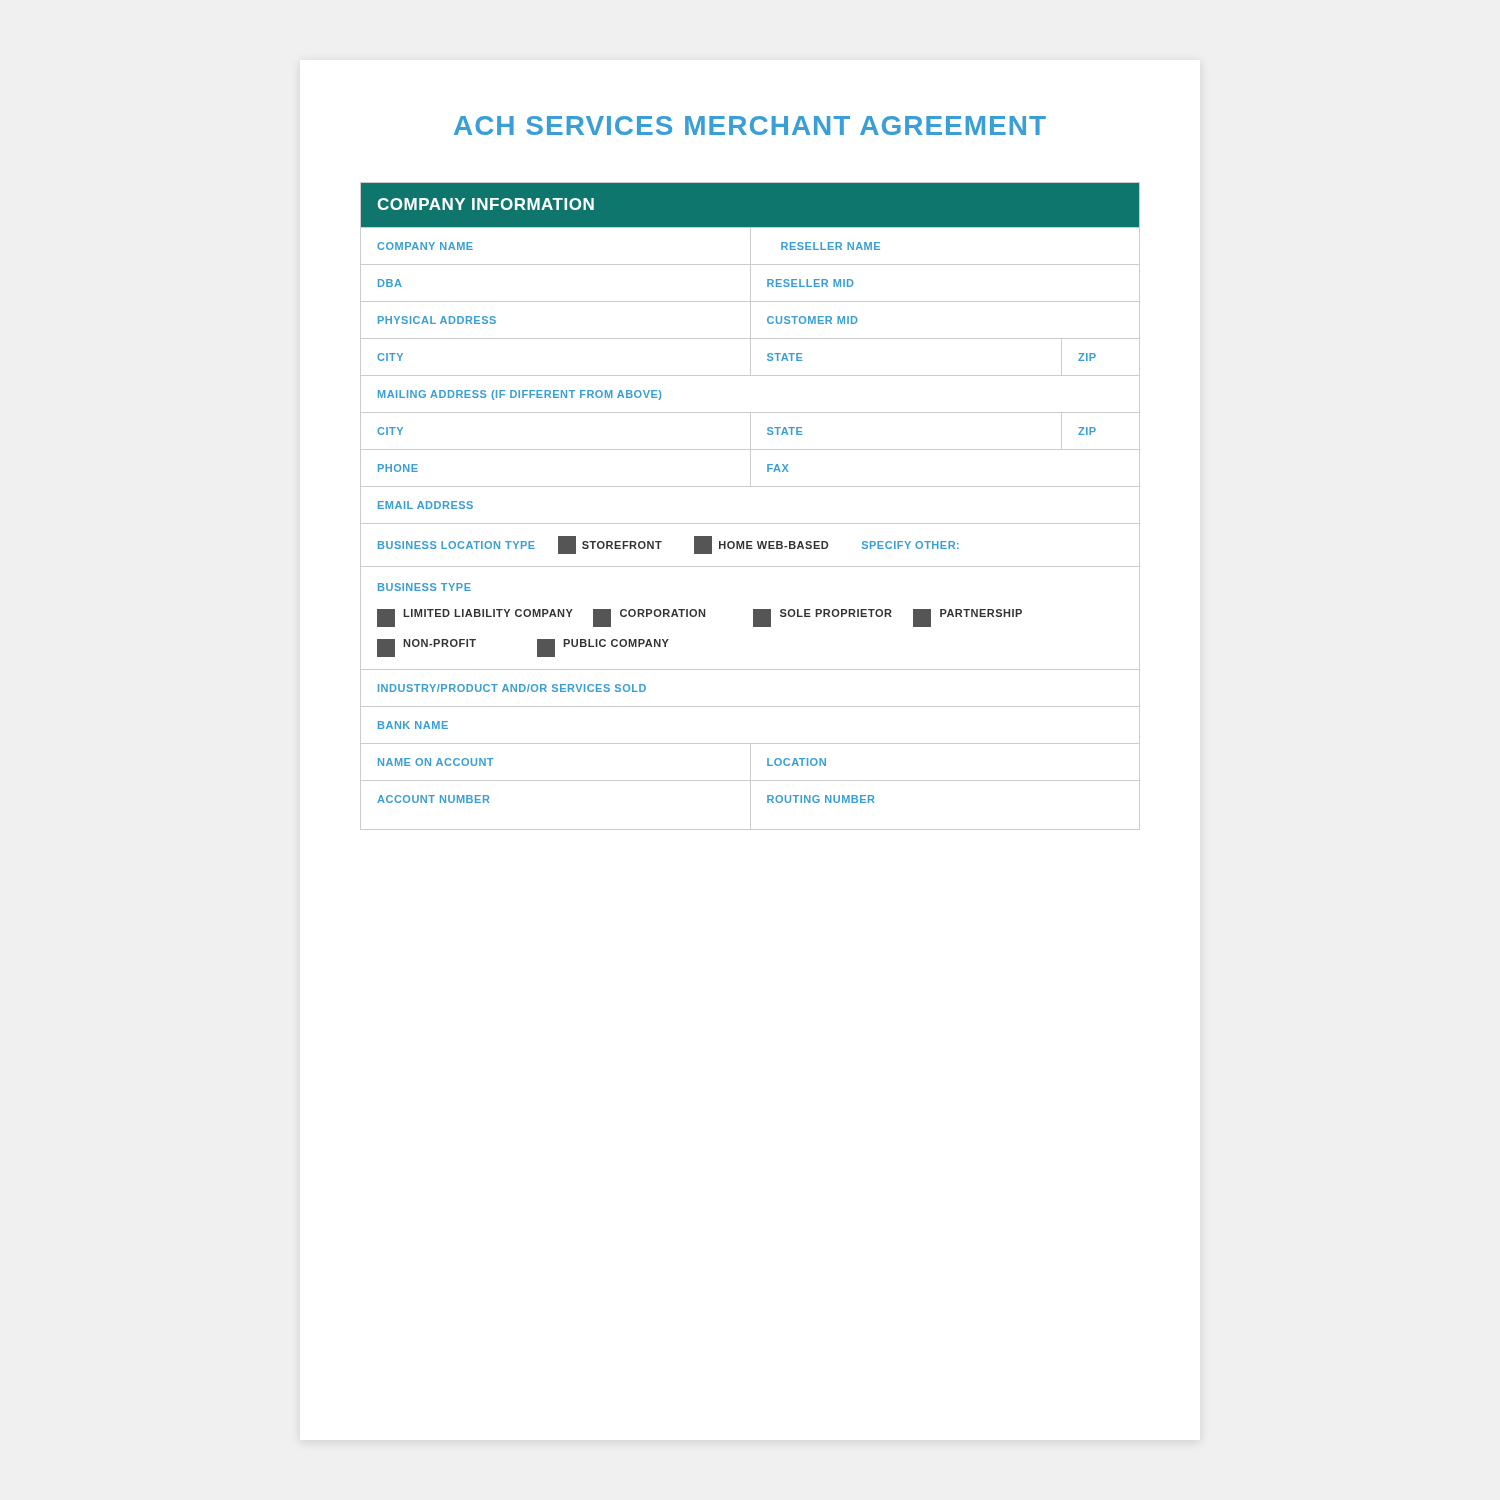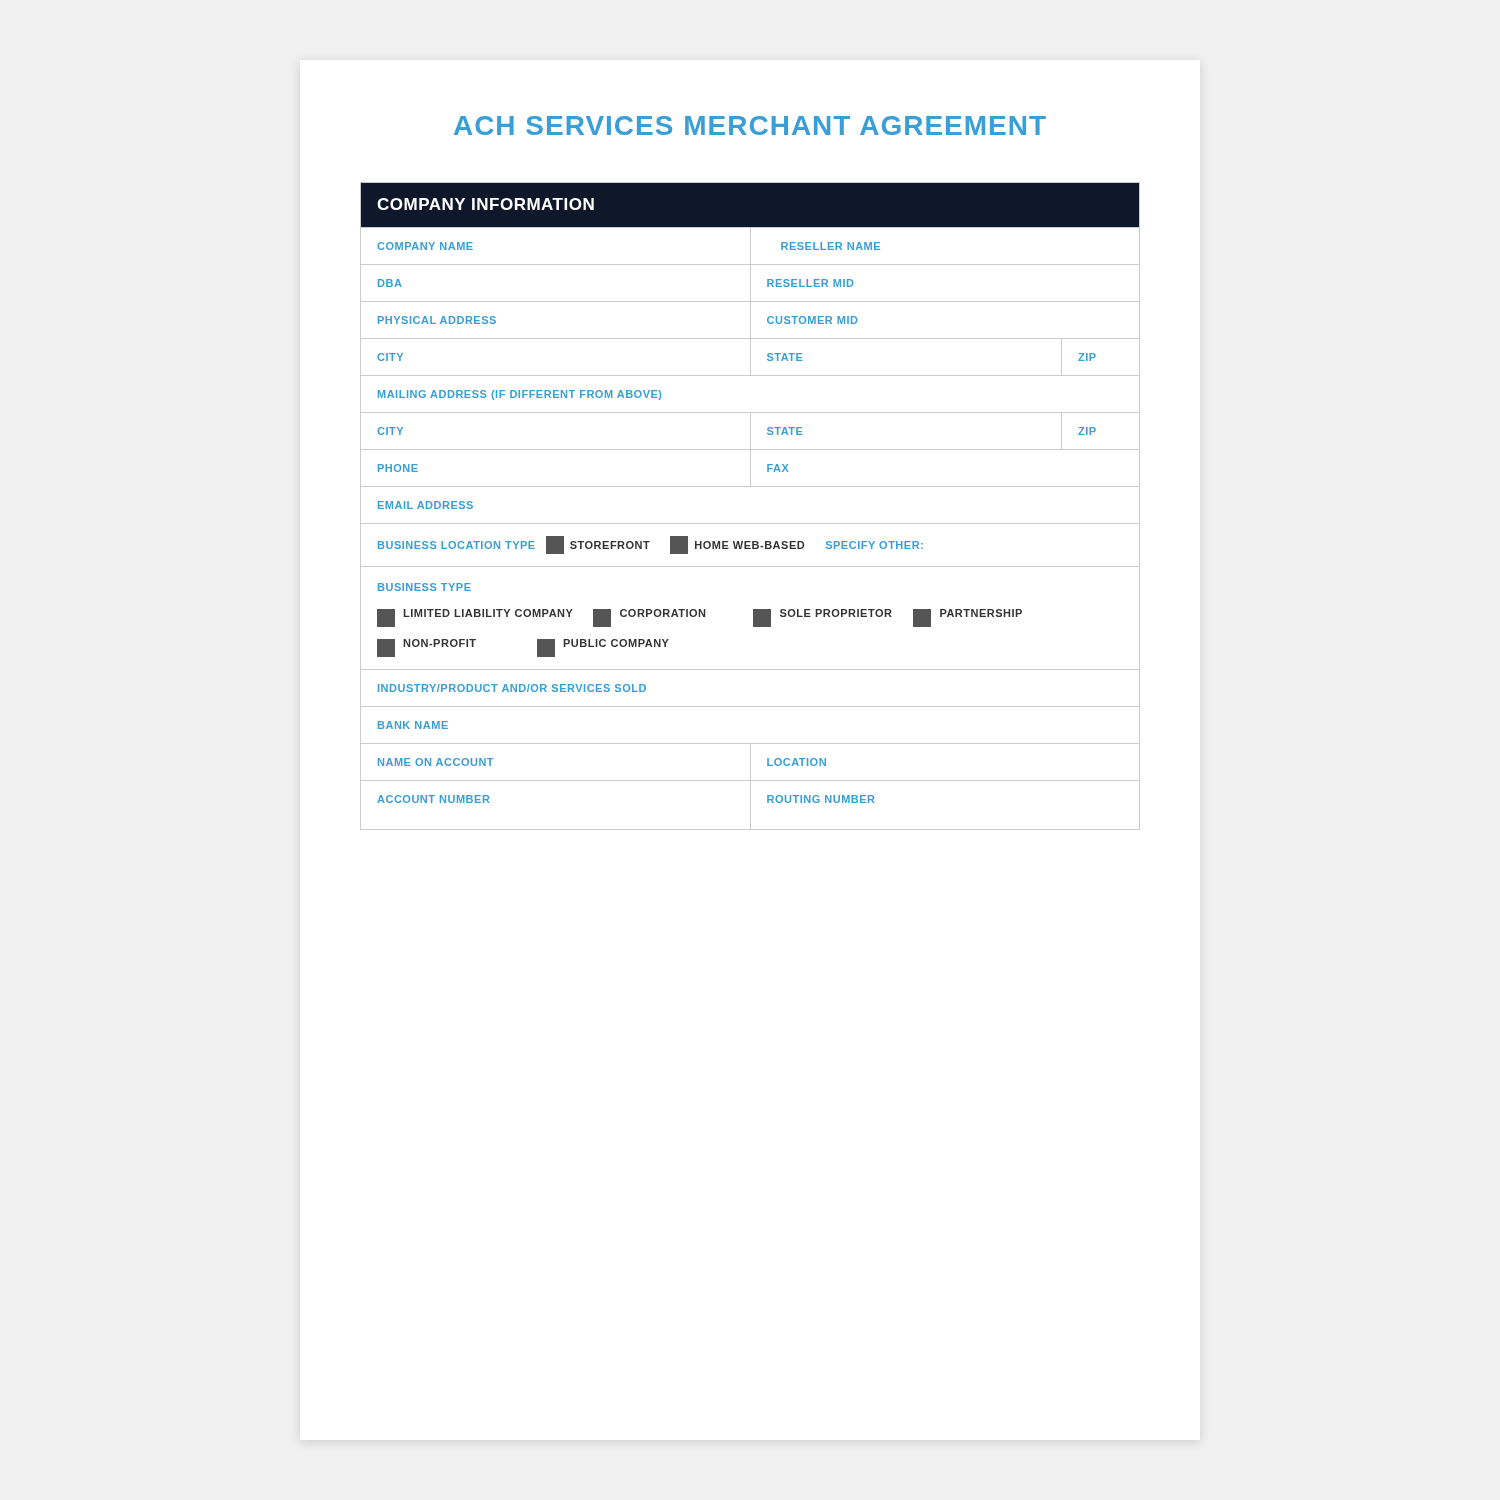--- a/index.html
+++ b/index.html
@@ -28,21 +28,21 @@
       font-weight: 900;
       color: #3a9fd6;
     }
     .form-table {
       width: 100%;
       border-collapse: collapse;
       border: 1.5px solid #ccc;
       margin-bottom: 0;
     }
     .section-header {
-      background: #0f172a;
+      background: #0f766e;
       color: #fff;
       font-size: 17px;
       font-weight: 600;
       padding: 12px 16px;
       letter-spacing: 0.5px;
     }
     .field-row {
       border-top: 1.5px solid #ccc;
     }
     .field-cell {
@@ -57,21 +57,21 @@
       font-size: 11px;
       font-weight: 700;
       color: #3a9fd6;
       letter-spacing: 0.5px;
       text-transform: uppercase;
       display: block;
     }
     .checkbox-row {
       display: flex;
       align-items: center;
-      gap: 0;
+      gap: 12px;
       flex-wrap: wrap;
     }
     .checkbox-item {
       display: flex;
       align-items: center;
       gap: 6px;
     }
     .checkbox-box {
       width: 18px;
       height: 18px;

